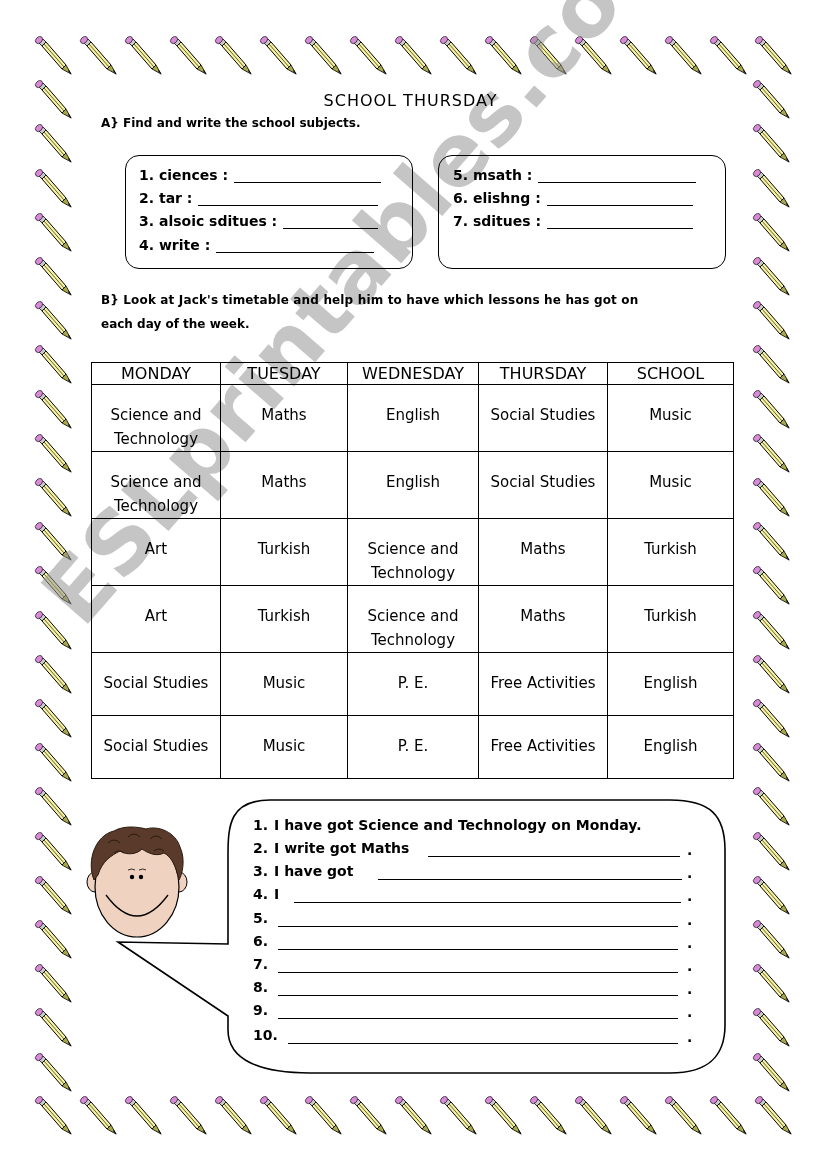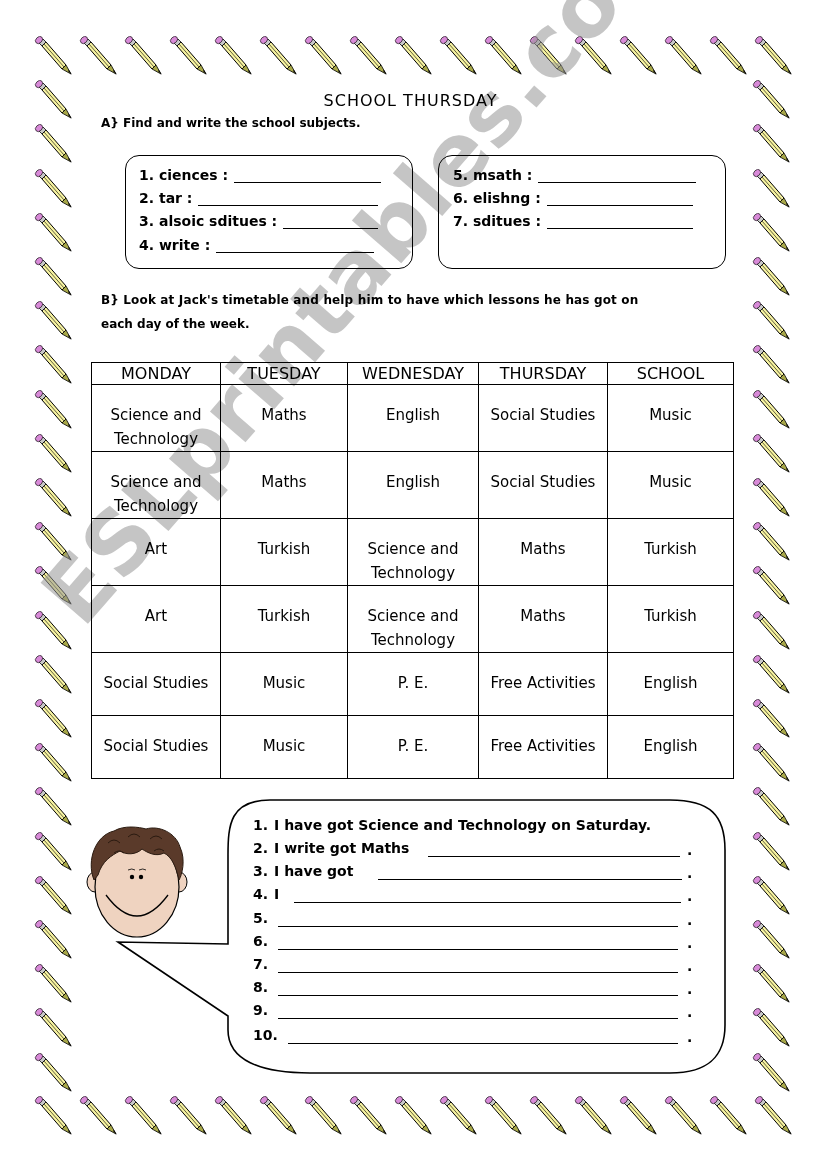--- a/index.html
+++ b/index.html
@@ -794,21 +794,21 @@
            C 118 265, 150 278, 200 278
            L 560 278
            C 600 278, 615 260, 615 230
            L 615 55
            C 615 20, 600 5, 560 5 Z" fill="#ffffff" stroke="#000" stroke-width="1.6"></path>
 </svg>
 
 <div id="answers">
     <div class="ans" style="left: 253px; top: 817px;">
       <span>1.</span>
-      <span style="margin-left: 6px;">I have got Science and Technology on Saturday.</span>
+      <span style="margin-left: 6px;">I have got Science and Technology on Monday.</span>
     </div>
     <div class="ans" style="left: 253px; top: 840px;">
       <span>2.</span>
       <span style="margin-left: 6px;">I write got Maths</span>
     </div>
     <div class="abs" style="left: 428px; top: 856px; width: 252px; border-bottom: 1.6px solid rgb(0, 0, 0);"></div>
     <span class="abs" style="left: 687px; top: 842px; font-weight: bold; font-size: 14px;">.</span>
     <div class="ans" style="left: 253px; top: 863px;">
       <span>3.</span>
       <span style="margin-left: 6px;">I have got</span>

